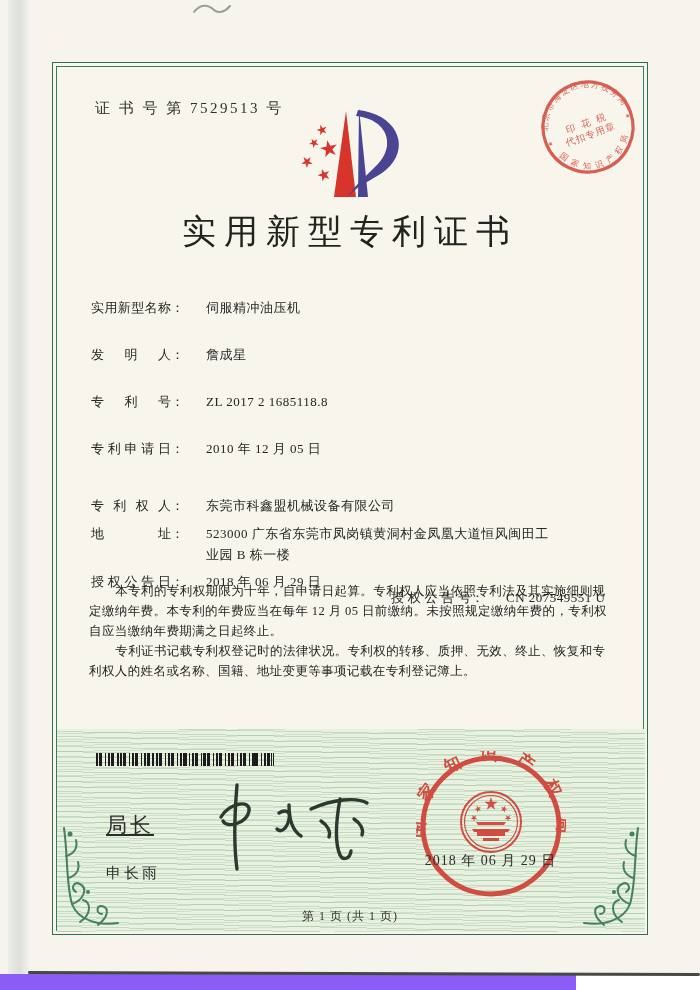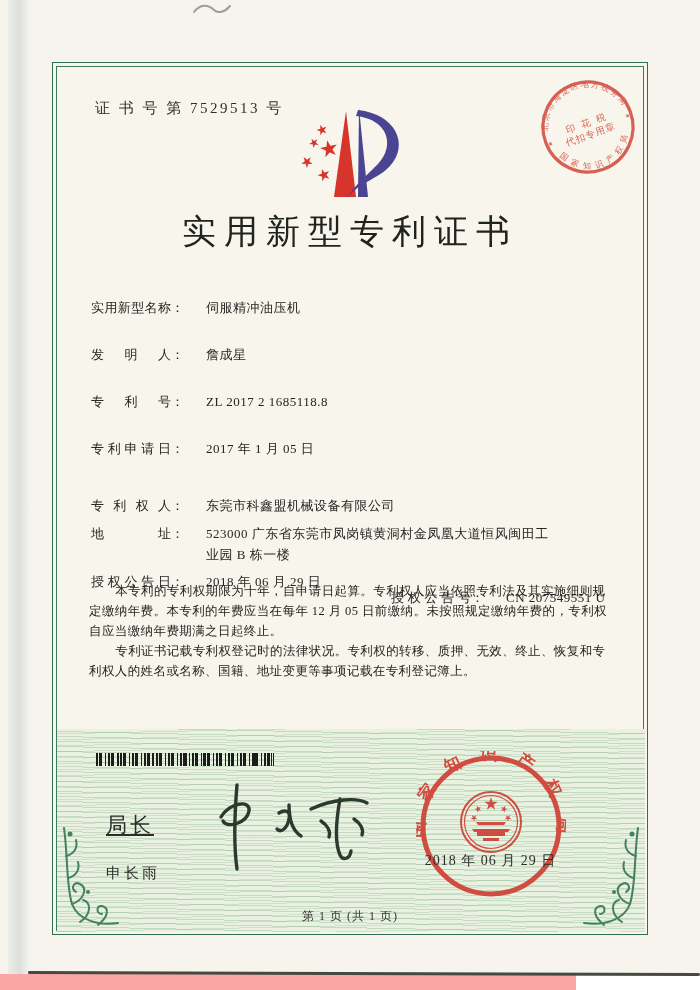--- a/index.html
+++ b/index.html
@@ -1,18 +1,18 @@
 <!DOCTYPE html>
 <html><head>
 <meta charset="utf-8">
 <style>
   html,body{margin:0;padding:0;}
   body{width:700px;height:990px;overflow:hidden;background:#ffffff;
        font-family:"Liberation Serif","DejaVu Serif",serif;}
-  #page{position:relative;width:576px;height:990px;background:#fca5a5;}
+  #page{position:relative;width:576px;height:990px;background:#8b5cf6;}
   .el{position:absolute;}
 
   
   .paper{left:0;top:0;width:700px;height:974px;background:#f6f4ec;}
   .scan-strip{left:8px;top:0;width:21px;height:974px;
     background:linear-gradient(90deg,#ebede8,#dde0da 55%,#f1f2ee);}
   .paper-edge{left:28px;top:972px;width:672px;height:3px;background:#454a41;
     transform:rotate(0.15deg);border-radius:2px;}
 
   
@@ -105,21 +105,21 @@
     <div class="el frow r1">
       <span class="flabel">实用新型名称</span><span class="fcolon">：</span><span class="fvalue">伺服精冲油压机</span>
     </div>
     <div class="el frow r2">
       <span class="flabel">发明人</span><span class="fcolon">：</span><span class="fvalue">詹成星</span>
     </div>
     <div class="el frow r3">
       <span class="flabel">专利号</span><span class="fcolon">：</span><span class="fvalue">ZL 2017 2 1685118.8</span>
     </div>
     <div class="el frow r4">
-      <span class="flabel">专利申请日</span><span class="fcolon">：</span><span class="fvalue">2017 年 1 月 05 日</span>
+      <span class="flabel">专利申请日</span><span class="fcolon">：</span><span class="fvalue">2010 年 12 月 05 日</span>
     </div>
     <div class="el frow r5">
       <span class="flabel">专利权人</span><span class="fcolon">：</span><span class="fvalue">东莞市科鑫盟机械设备有限公司</span>
     </div>
     <div class="el frow r6 addr">
       <span class="flabel">地址</span><span class="fcolon">：</span><span class="fvalue">523000 广东省东莞市凤岗镇黄洞村金凤凰大道恒风闽田工业园 B 栋一楼</span>
     </div>
     <div class="el frow r7">
       <span class="flabel">授权公告日</span><span class="fcolon">：</span><span class="fvalue">2018 年 06 月 29 日</span>
       <span class="gno">

